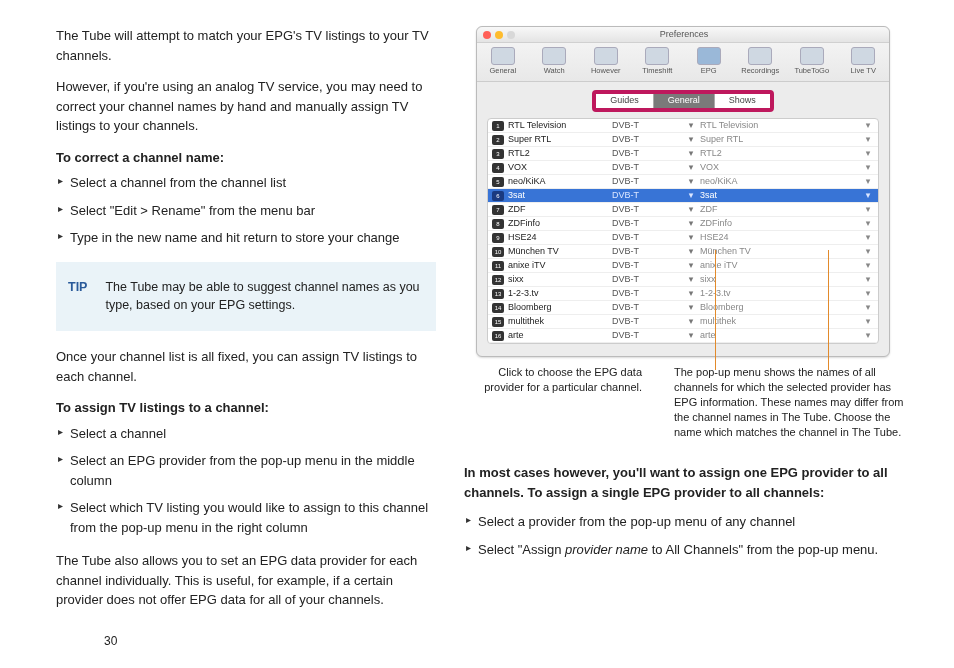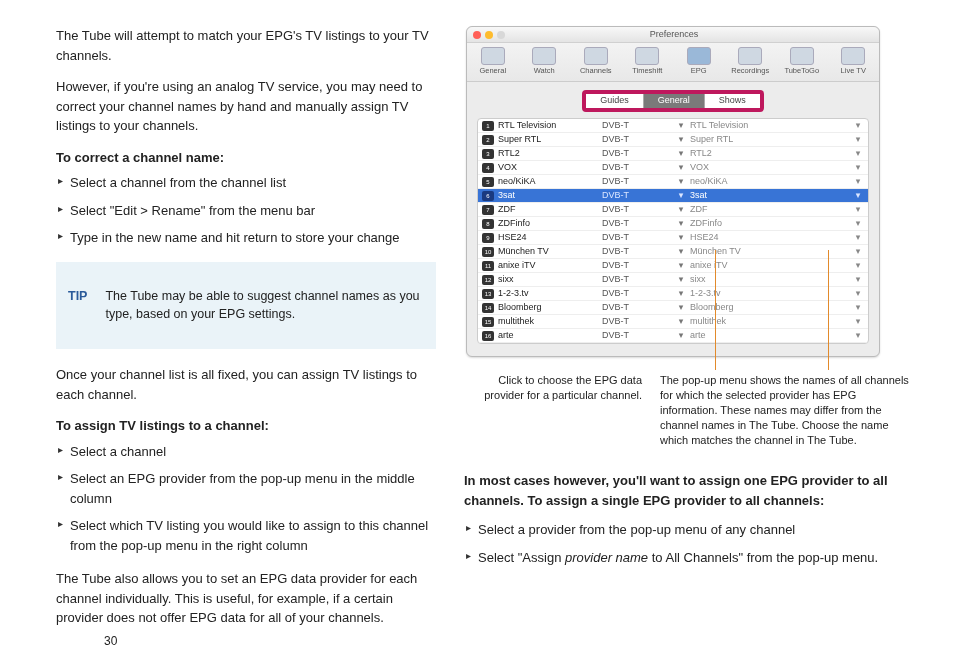--- a/index.html
+++ b/index.html
@@ -22,36 +22,36 @@
   .col-left { width: 380px; flex-shrink: 0; }
   .col-right { flex: 1; }
   p { margin-bottom: 12px; }
   .bold-line { font-weight: 600; margin-bottom: 6px; }
   .italic { font-style: italic; }
   ul.steps { list-style: none; margin: 0 0 14px 2px; }
   ul.steps li { position: relative; padding-left: 12px; margin-bottom: 8px; }
   ul.steps li::before { content: "\25B8"; position: absolute; left: 0; top: 0; font-size: 10px; color: #333; }
   .tip-box {
     background: #eaf3f8;
-    padding: 25px 12px;
+    padding: 16px 12px;
     margin: 14px 0 16px;
     display: flex;
     gap: 18px;
     font-size: 12.5px;
   }
   .tip-label { font-weight: 700; color: #2a5a9a; }
   .page-num { position: absolute; bottom: 18px; left: 104px; font-size: 12px; }
 
   
   .mac-window {
     border: 1px solid #bbb;
     border-radius: 6px;
     background: #ececec;
     width: 414px;
-    margin-left: 2px;
+    margin-left: 12px;
     box-shadow: 0 1px 2px rgba(0,0,0,.15);
     font-size: 9px;
     line-height: 1.1;
   }
   .titlebar { display:flex; align-items:center; height: 16px; padding: 0 6px; border-bottom:1px solid #d0d0d0; border-radius:6px 6px 0 0; background:linear-gradient(#f8f8f8,#e4e4e4); }
   .traffic { display:flex; gap:4px; }
   .tl { width:8px; height:8px; border-radius:50%; }
   .tl.r{background:#ff5f57;} .tl.y{background:#febc2e;} .tl.g{background:#d8d8d8;}
   .win-title { flex:1; text-align:center; font-size:9px; color:#555; margin-left:-30px; }
   .toolbar { display:flex; padding:4px 6px 6px; gap:12px; border-bottom:1px solid #ccc; background:linear-gradient(#f3f3f3,#e8e8e8); }
@@ -71,21 +71,21 @@
   .c1{ width:120px; white-space:nowrap; overflow:hidden; }
   .c2{ width:70px; color:#555; }
   .trow.sel .c2{color:#dbe6ff;}
   .c3{ width:18px; text-align:center; color:#777; }
   .trow.sel .c3{color:#dbe6ff;}
   .c4{ flex:1; color:#888; white-space:nowrap; overflow:hidden;}
   .trow.sel .c4{color:#fff;}
   .c5{ width:12px; text-align:center; color:#888;}
   .trow.sel .c5{color:#dbe6ff;}
 
-  .callouts { display:flex; gap:18px; margin:16px 4px 24px 8px; font-size:11px; line-height:1.35; }
+  .callouts { display:flex; gap:32px; margin:8px 4px 24px 8px; font-size:11px; line-height:1.35; }
   .callouts .c-left{ width:170px; text-align:right; }
   .callouts .c-right{ flex:1; }
 
   .call-line{ position:absolute; background:#e28a2b; }
   .cl1{ width:1px; height:120px; left:715px; top:250px; }
   .cl2{ width:1px; height:120px; left:828px; top:250px; }
 
   .right-body p, .right-body ul{ margin-bottom:10px; }
 </style>
 </head>
@@ -129,21 +129,21 @@
           <div class="tb-item">
             <div class="tb-icon"></div>
             <div>General</div>
           </div>
           <div class="tb-item">
             <div class="tb-icon"></div>
             <div>Watch</div>
           </div>
           <div class="tb-item">
             <div class="tb-icon"></div>
-            <div>Channels</div>
+            <div>However</div>
           </div>
           <div class="tb-item">
             <div class="tb-icon"></div>
             <div>Timeshift</div>
           </div>
           <div class="tb-item sel">
             <div class="tb-icon"></div>
             <div>EPG</div>
           </div>
           <div class="tb-item">

